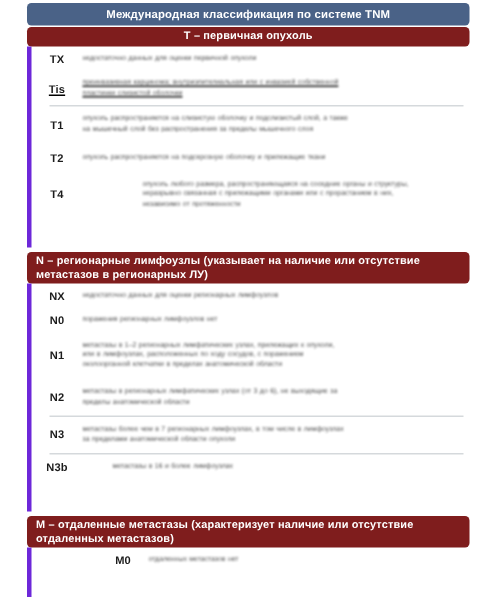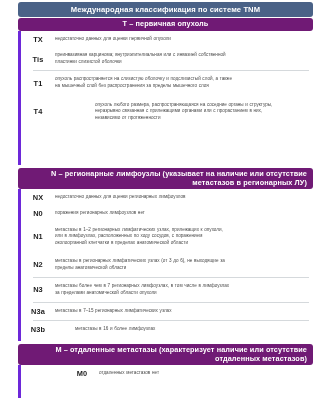--- a/index.html
+++ b/index.html
@@ -26,37 +26,37 @@
   }
 
   
   .bar {
     position: absolute;
     left: 18px;
     width: 295px;
     box-sizing: border-box;
     border-radius: 3px;
     color: #ffffff;
-    text-align: right;
+    text-align: left;
     font-weight: bold;
     letter-spacing: 0.1px;
     display: flex;
     align-items: center;
     justify-content: center;
     padding: 0 6px;
   }
 
   .bar-title {
     background: #4a6287;
     font-size: 7.6px;
     line-height: 9px;
   }
 
   .bar-section {
-    background: #701a75;
+    background: #7f1d1d;
     font-size: 7.3px;
     line-height: 8.6px;
   }
 
   
   .group {
     position: absolute;
     left: 18px;
     width: 295px;
     box-sizing: border-box;
@@ -114,36 +114,42 @@
 
   <div class="group" style="top:31px; height:134px;">
 
     <div class="row" style="height:17px;">
       <div class="code">TX</div>
       <div class="desc">
         <span>недостаточно данных для оценки первичной опухоли</span>
       </div>
     </div>
 
-    <div class="row" style="height:22px;">
+    <div class="row" style="height:22px;text-decoration:underline;">
       <div class="code">Tis</div>
       <div class="desc">
         <span>преинвазивная карцинома; внутриэпителиальная или с инвазией собственной</span>
         <span>пластинки слизистой оболочки</span>
       </div>
     </div>
 
     <div class="row sep" style="height:26px;">
       <div class="code">T1</div>
       <div class="desc">
         <span>опухоль распространяется на слизистую оболочку и подслизистый слой, а также</span>
         <span>на мышечный слой без распространения за пределы мышечного слоя</span>
       </div>
     </div>
 
+    <div class="row" style="height:18px;">
+      <div class="code">T2</div>
+      <div class="desc">
+        <span>опухоль распространяется на подсерозную оболочку и прилежащие ткани</span>
+      </div>
+    </div>
 
 
     <div class="row" style="height:31px;gap:40px;">
       <div class="code">T4</div>
       <div class="desc">
         <span>опухоль любого размера, распространяющаяся на соседние органы и структуры,</span>
         <span>неразрывно связанная с прилежащими органами или с прорастанием в них,</span>
         <span>независимо от протяженности</span>
       </div>
     </div>
@@ -186,26 +192,20 @@
     </div>
 
     <div class="row sep" style="height:25px;">
       <div class="code">N3</div>
       <div class="desc">
         <span>метастазы более чем в 7 регионарных лимфоузлах, в том числе в лимфоузлах</span>
         <span>за пределами анатомической области опухоли</span>
       </div>
     </div>
 
-    <div class="row sep" style="height:18px;">
-      <div class="code">N3a</div>
-      <div class="desc">
-        <span>метастазы в 7–15 регионарных лимфатических узлах</span>
-      </div>
-    </div>
 
     <div class="row sep" style="height:18px;gap:20px;">
       <div class="code">N3b</div>
       <div class="desc">
         <span>метастазы в 16 и более лимфоузлах</span>
       </div>
     </div>
 
   </div>
 

